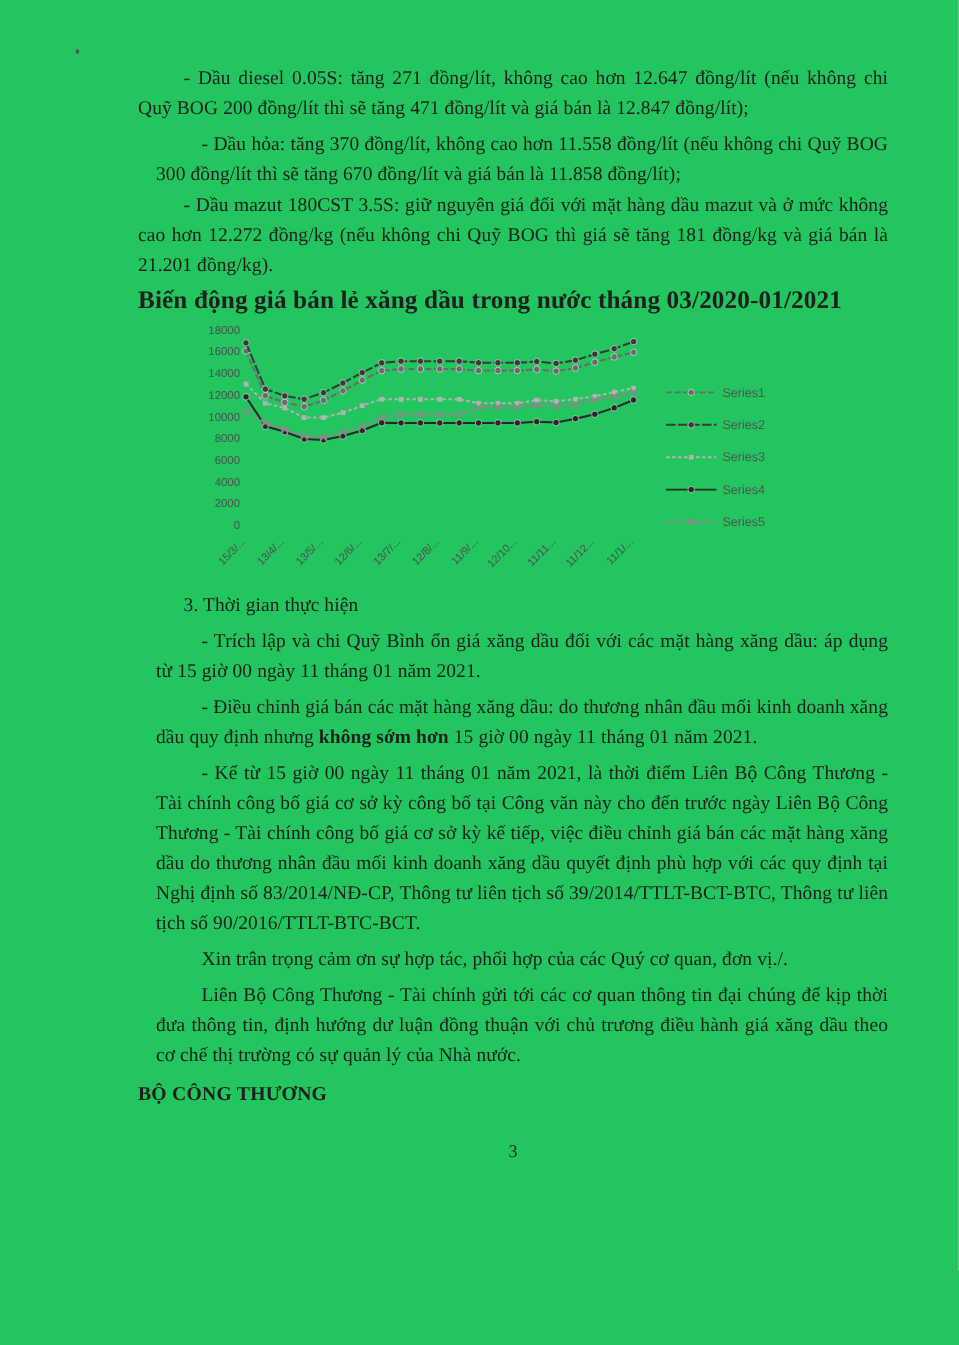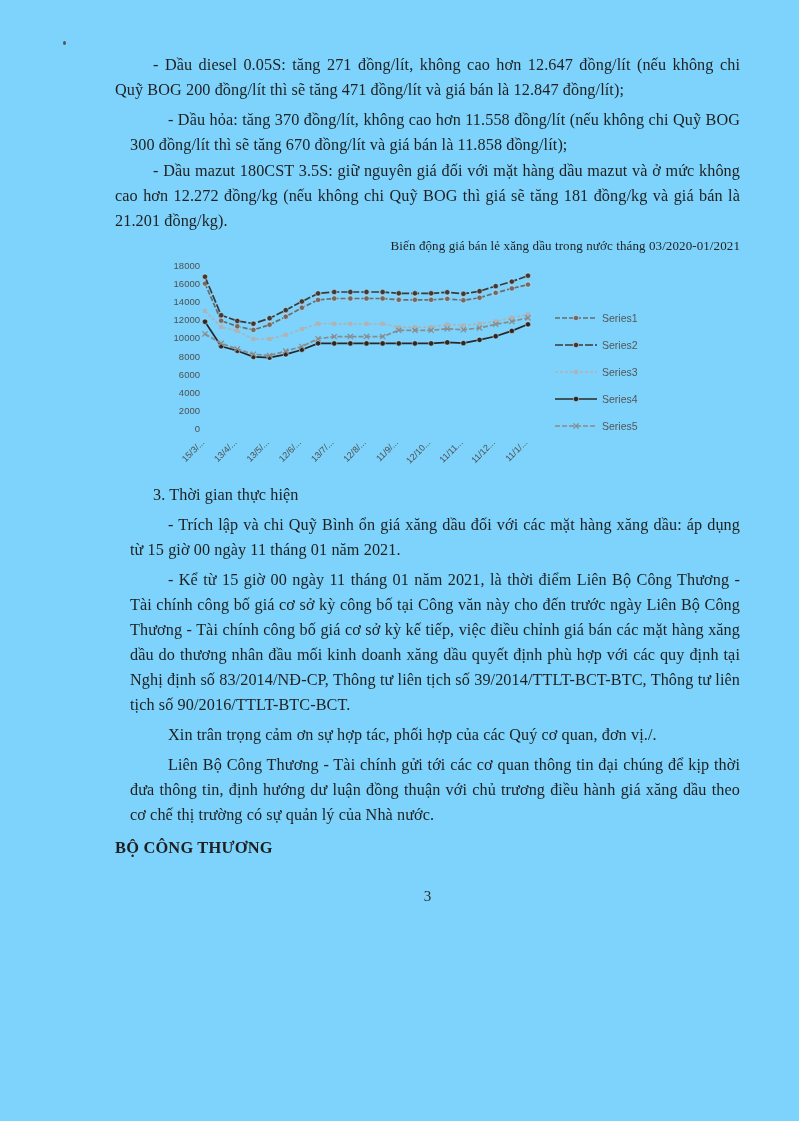--- a/index.html
+++ b/index.html
@@ -1,37 +1,37 @@
 <!DOCTYPE html>
 <html><head>
 <meta charset="utf-8">
 <style>
   html,body{margin:0;padding:0;background:#e8e8e8;}
   .page{
     position:relative;
     width:799px;height:1121px;
-    background:#7dd3fc;
+    background:#22c55e;
     box-sizing:border-box;
     padding:53px 59px 0 115px;
     font-family:"Liberation Serif", serif;
     color:#1f1f1f;
     overflow:hidden;
   }
   .scan-dot{
     position:absolute;left:63px;top:41px;width:3px;height:4px;
     background:#555;border-radius:50%;
   }
   p.body{
     font-size:16.2px;line-height:25px;margin:0 0 1px 0;
     text-align:justify;text-indent:38px;
     letter-spacing:.1px;
   }
   .chart-heading{
-    font-size:13px;font-weight:400;margin:4px 0 2px 0;
-    text-align:right;letter-spacing:.1px;
+    font-size:21px;font-weight:700;margin:4px 0 2px 0;
+    text-align:left;letter-spacing:.1px;
   }
   .chart-wrap{
     width:540px;height:215px;margin:2px 0 12px 45px;
     position:relative;
   }
   .chart-wrap svg{display:block;width:540px;height:215px;}
   .ytick{font-family:"Liberation Sans",sans-serif;font-size:9.5px;fill:#4f4f4f;}
   .xtick{font-family:"Liberation Sans",sans-serif;font-size:9px;fill:#4f4f4f;}
   .legend-label{font-family:"Liberation Sans",sans-serif;font-size:10.5px;fill:#555;}
   p.section{margin-top:7px;}
@@ -203,19 +203,20 @@
         <path d="M349.25,62.85622222222222L354.45000000000005,68.05622222222222M349.25,68.05622222222222L354.45000000000005,62.85622222222222" stroke="#8a8a8a" stroke-width="1.2" fill="none"></path>
         <path d="M365.4,59.27022222222221L370.6,64.4702222222222M365.4,64.4702222222222L370.6,59.27022222222221" stroke="#8a8a8a" stroke-width="1.2" fill="none"></path>
         <line x1="395" y1="170" x2="437" y2="170" stroke="#8a8a8a" stroke-width="1.6" stroke-dasharray="5 2"></line>
         <path d="M413.4,167.4L418.6,172.6M413.4,172.6L418.6,167.4" stroke="#8a8a8a" stroke-width="1.2" fill="none"></path>
         <text x="442" y="173.5" class="legend-label">Series5</text>
       </svg>
   </div>
 
   <p class="body section">3. Thời gian thực hiện</p>
   <p class="body sp">- Trích lập và chi Quỹ Bình ổn giá xăng dầu đối với các mặt hàng xăng dầu: áp dụng từ 15 giờ 00 ngày 11 tháng 01 năm 2021.</p>
+  <p class="body sp"><span>- Điều chỉnh giá bán các mặt hàng xăng dầu: do thương nhân đầu mối kinh doanh xăng dầu quy định nhưng </span><b>không sớm hơn</b><span> 15 giờ 00 ngày 11 tháng 01 năm 2021.</span></p>
   <p class="body sp">- Kể từ 15 giờ 00 ngày 11 tháng 01 năm 2021, là thời điểm Liên Bộ Công Thương - Tài chính công bố giá cơ sở kỳ công bố tại Công văn này cho đến trước ngày Liên Bộ Công Thương - Tài chính công bố giá cơ sở kỳ kế tiếp, việc điều chỉnh giá bán các mặt hàng xăng dầu do thương nhân đầu mối kinh doanh xăng dầu quyết định phù hợp với các quy định tại Nghị định số 83/2014/NĐ-CP, Thông tư liên tịch số 39/2014/TTLT-BCT-BTC, Thông tư liên tịch số 90/2016/TTLT-BTC-BCT.</p>
   <p class="body sp">Xin trân trọng cảm ơn sự hợp tác, phối hợp của các Quý cơ quan, đơn vị./.</p>
   <p class="body sp">Liên Bộ Công Thương - Tài chính gửi tới các cơ quan thông tin đại chúng để kịp thời đưa thông tin, định hướng dư luận đồng thuận với chủ trương điều hành giá xăng dầu theo cơ chế thị trường có sự quản lý của Nhà nước.</p>
 
   <div class="signature">BỘ CÔNG THƯƠNG</div>
   <div class="page-number">3</div>
 </div>
 
 </body></html>

